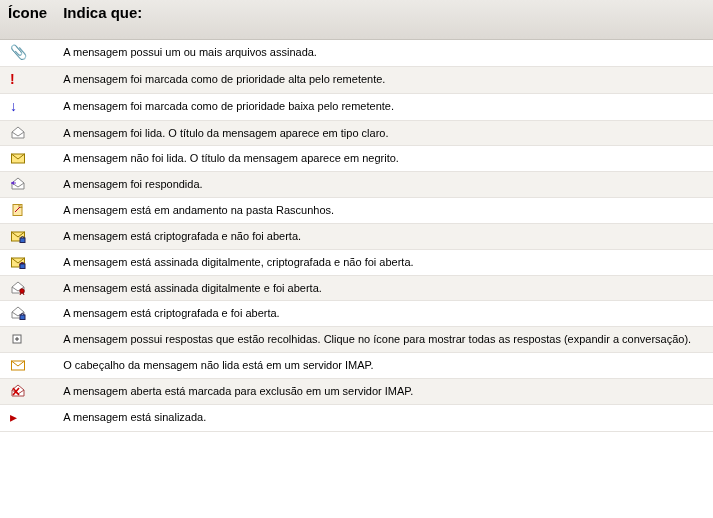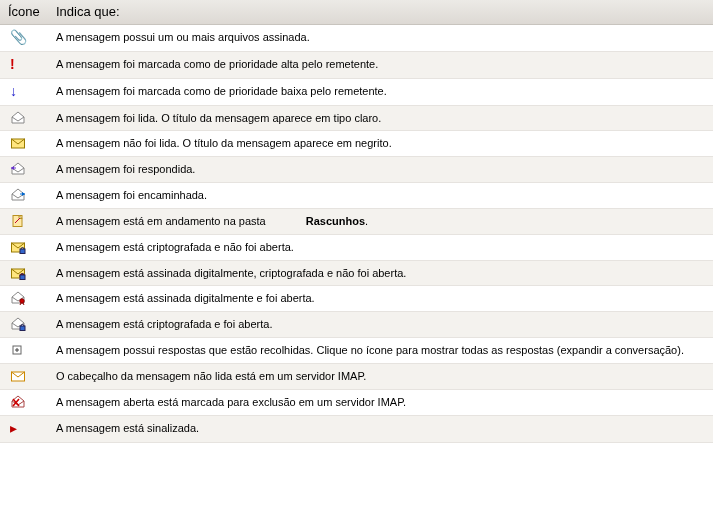--- a/index.html
+++ b/index.html
@@ -11,24 +11,24 @@
     background: #fff;
     width: 713px;
   }
   table {
     border-collapse: collapse;
     width: 100%;
   }
   thead th {
     background: linear-gradient(#eceae6, #ddd9d4);
     text-align: left;
-    font-weight: normal;
-    padding: 4px 8px 5px 8px;
+    font-weight: bold;
+    padding: 4px 8px 18px 8px;
     border-bottom: 1px solid #c8c4be;
-    font-size: 13px;
+    font-size: 15px;
   }
   thead th.col-icon { width: 48px; }
   tbody tr { border-bottom: 1px solid #e6e3df; }
   tbody tr:nth-child(even) td { background: #f4f2ee; }
   tbody tr:nth-child(odd)  td { background: #ffffff; }
   td {
     padding: 5px 8px;
     vertical-align: top;
     line-height: 1.35;
   }
@@ -41,21 +41,21 @@
     display: inline-block;
     font-size: 14px;
     line-height: 1;
     font-family: "Segoe UI Symbol", "Apple Color Emoji", sans-serif;
     position: relative;
   }
   .priority-high { color: #c00; font-weight: bold; }
   .priority-low  { color: #22c; }
   .flag          { color: #b00; }
   svg { display: block; }
-  .bold { font-weight: bold; margin-left: 37px; }
+  .bold { font-weight: normal; }
 </style>
 </head>
 <body>
 
 <table>
   <thead>
     <tr>
       <th class="col-icon">Ícone</th>
       <th>Indica que:</th>
     </tr>
@@ -94,31 +94,20 @@
       <tr>
         <td class="icon-cell">
           <svg width="16" height="14" viewBox="0 0 16 14">
             <path d="M2 6 L8 1 L14 6 L14 12 L2 12 Z" fill="#fff" stroke="#888"></path>
             <path d="M2 6 L8 10 L14 6" fill="none" stroke="#888"></path>
             <path d="M4 4 L1 6 L4 8 Z" fill="#63c"></path>
             <path d="M1 6 H6" stroke="#63c"></path>
           </svg>
         </td>
         <td>A mensagem foi respondida.</td>
-      </tr>
-      <tr>
-        <td class="icon-cell">
-          <svg width="16" height="14" viewBox="0 0 16 14">
-            <path d="M2 6 L8 1 L14 6 L14 12 L2 12 Z" fill="#fff" stroke="#888"></path>
-            <path d="M2 6 L8 10 L14 6" fill="none" stroke="#888"></path>
-            <path d="M12 4 L15 6 L12 8 Z" fill="#06c"></path>
-            <path d="M15 6 H10" stroke="#06c"></path>
-          </svg>
-        </td>
-        <td>A mensagem foi encaminhada.</td>
       </tr>
       <tr>
         <td class="icon-cell">
           <svg width="16" height="14" viewBox="0 0 16 14">
             <rect x="3" y="1.5" width="9" height="11" fill="#ffe9a8" stroke="#b89020"></rect>
             <path d="M9 1.5 L12 4.5 L9 4.5 Z" fill="#fff" stroke="#b89020"></path>
             <path d="M5 9 L10 4" stroke="#b03"></path>
           </svg>
         </td>
         <td><span>A mensagem está em andamento na pasta </span><span class="bold">Rascunhos</span><span>.</span></td>

